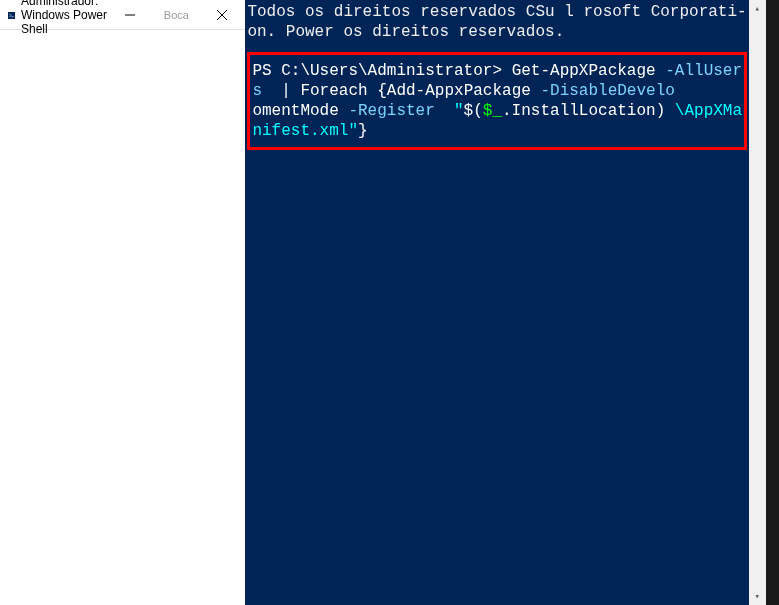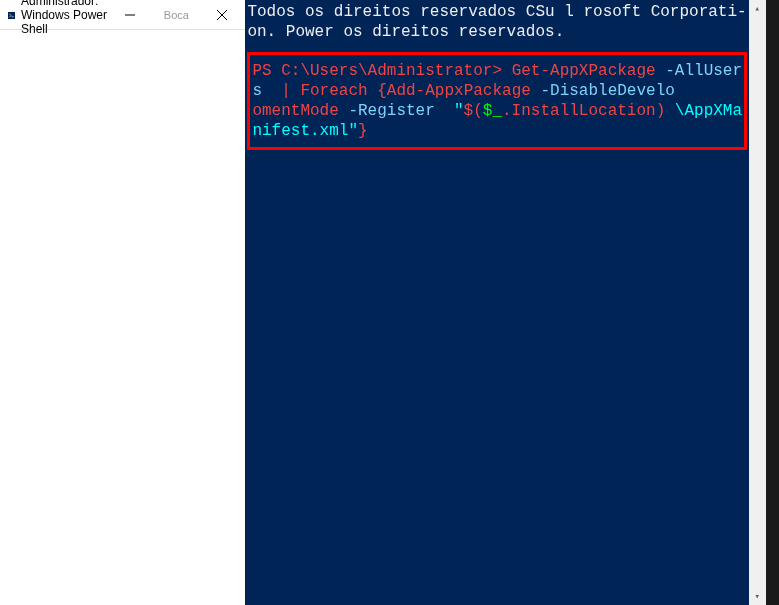--- a/index.html
+++ b/index.html
@@ -74,21 +74,21 @@
       font-family: Consolas, 'Courier New', monospace;
     }
     .hdr-line { padding: 0 2px; white-space: pre; }
     .cmd-box {
       border: 3px solid #ff0000;
       margin: 10px 2px 2px 2px;
       padding: 6px 0 6px 2px;
       white-space: pre-wrap;
       word-break: break-all;
     }
-    .ps-white { color: #ef4444; }
+    .ps-white { color: #ffffff; }
     .ps-gray { color: #7dd3fc; }
     .ps-green { color: #00ff00; }
     .ps-cyan { color: #00ffff; }
     .scrollbar {
       width: 17px;
       background: #f0f0f0;
       display: flex;
       flex-direction: column;
       justify-content: space-between;
     }

